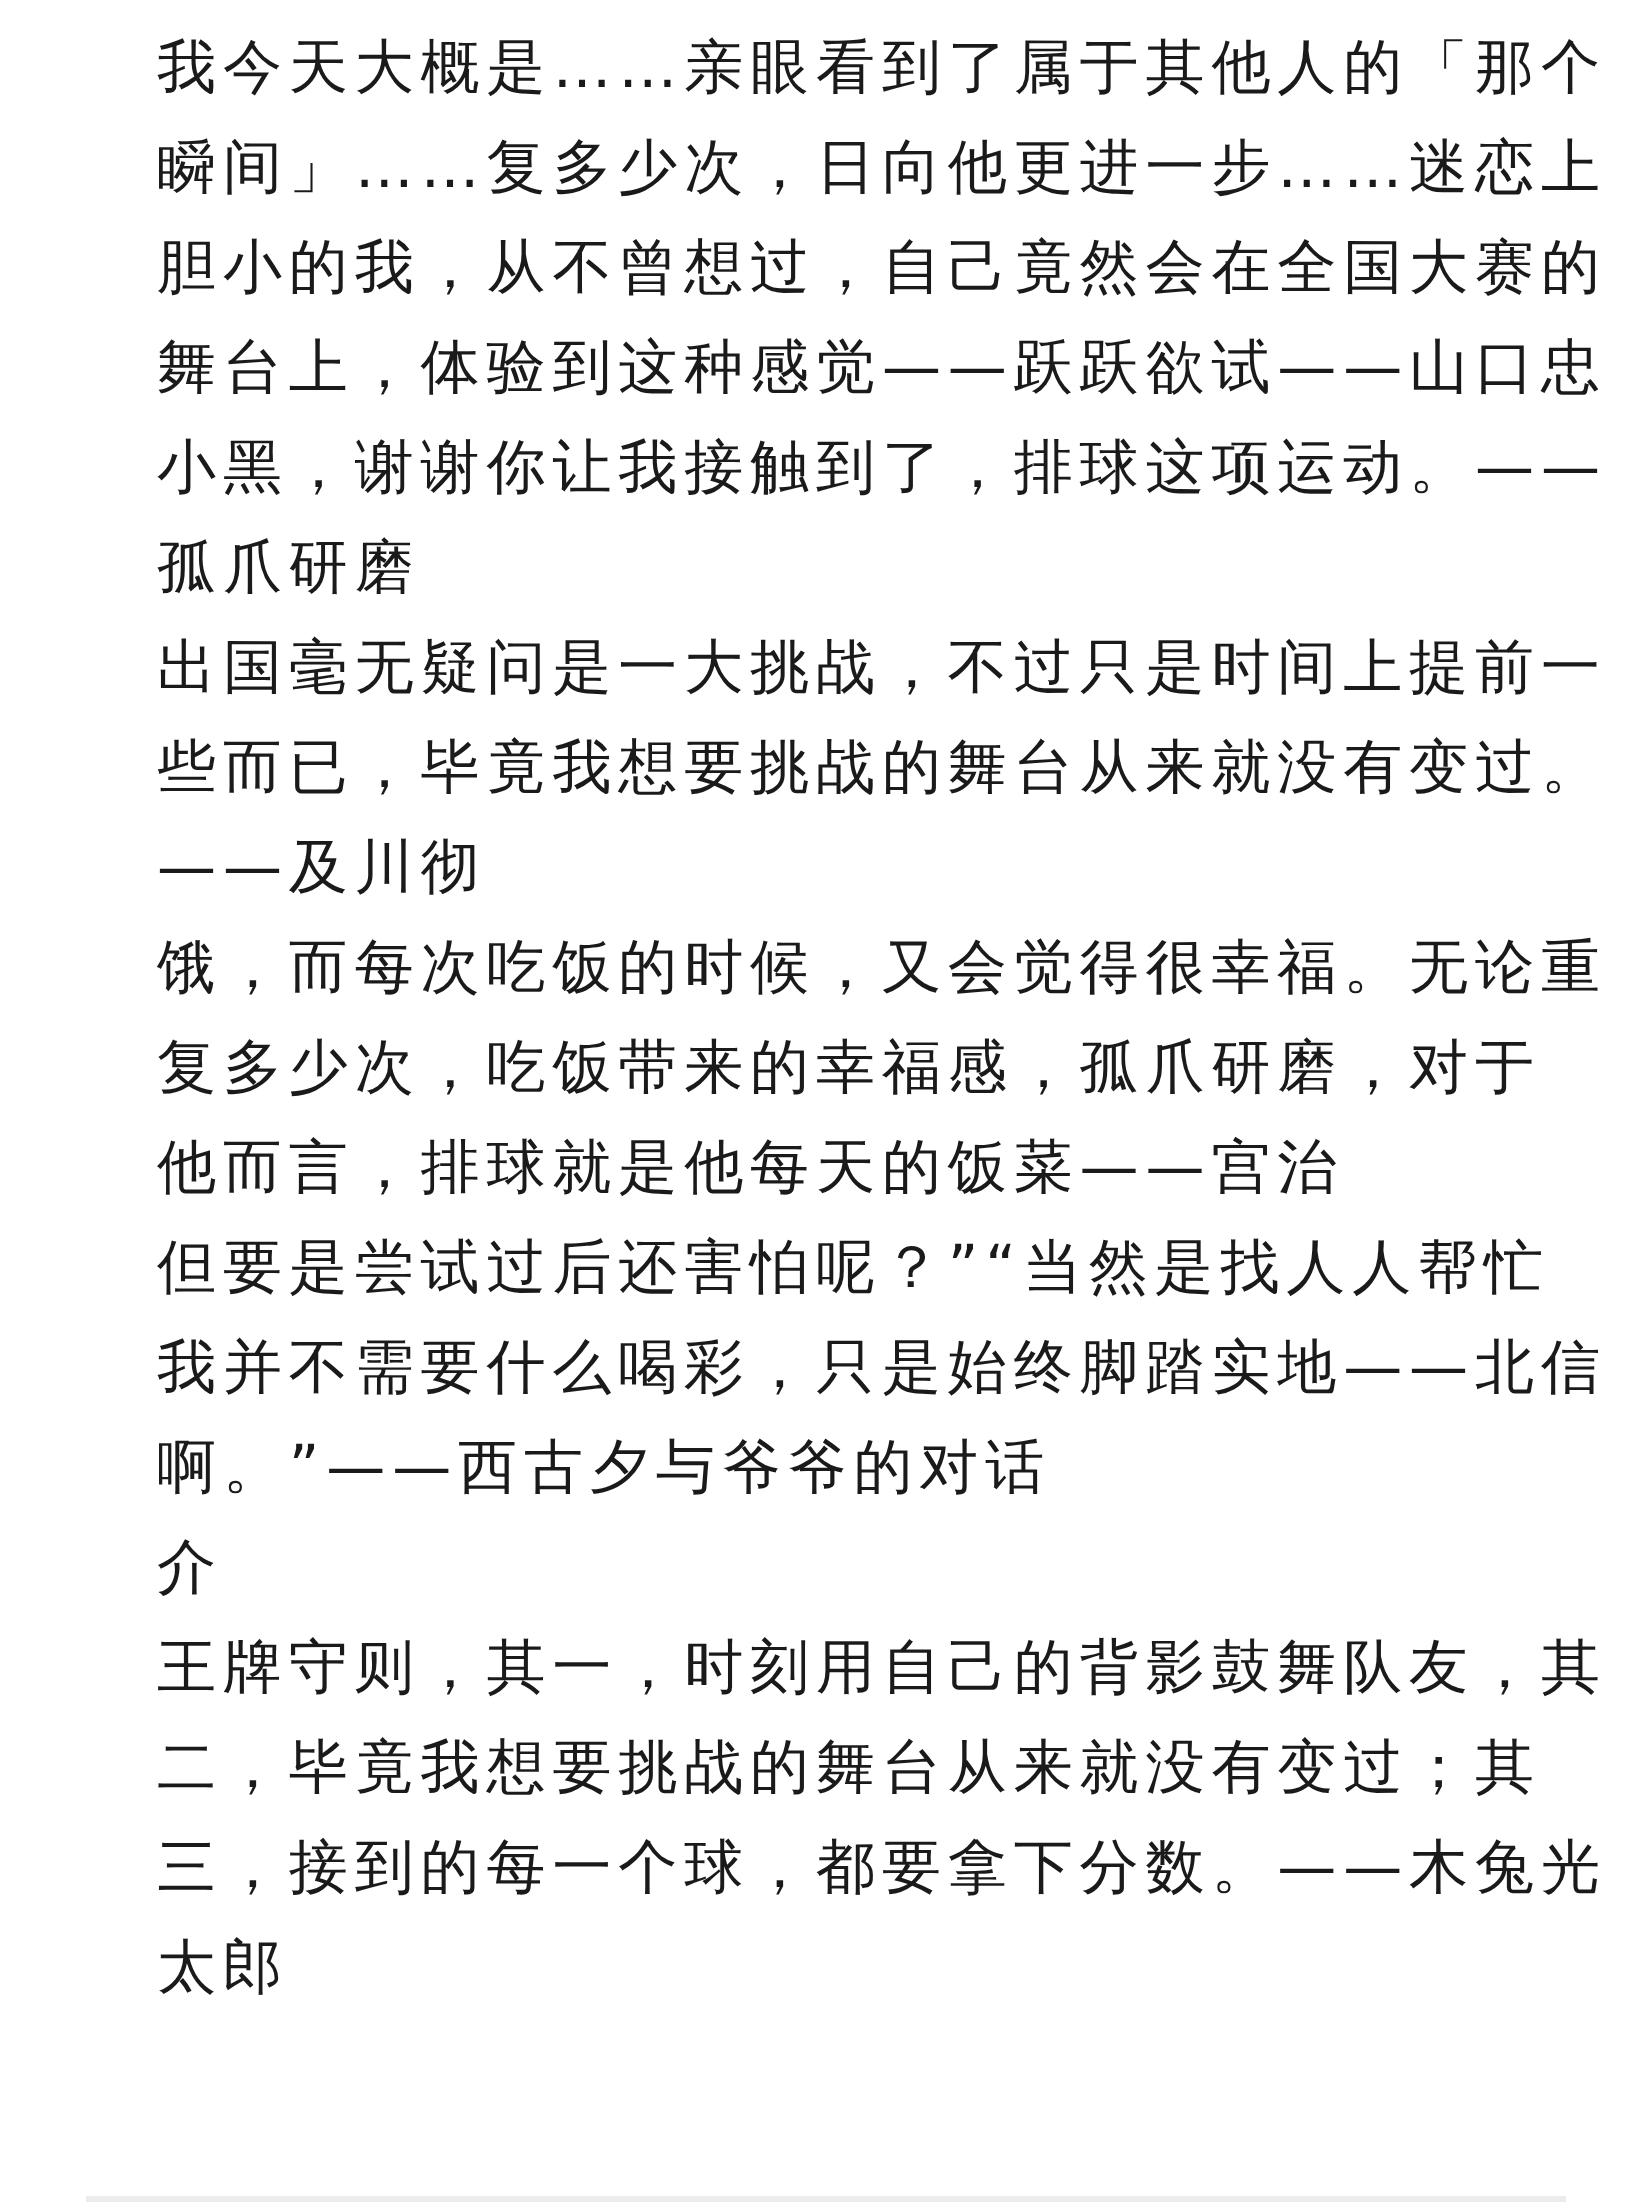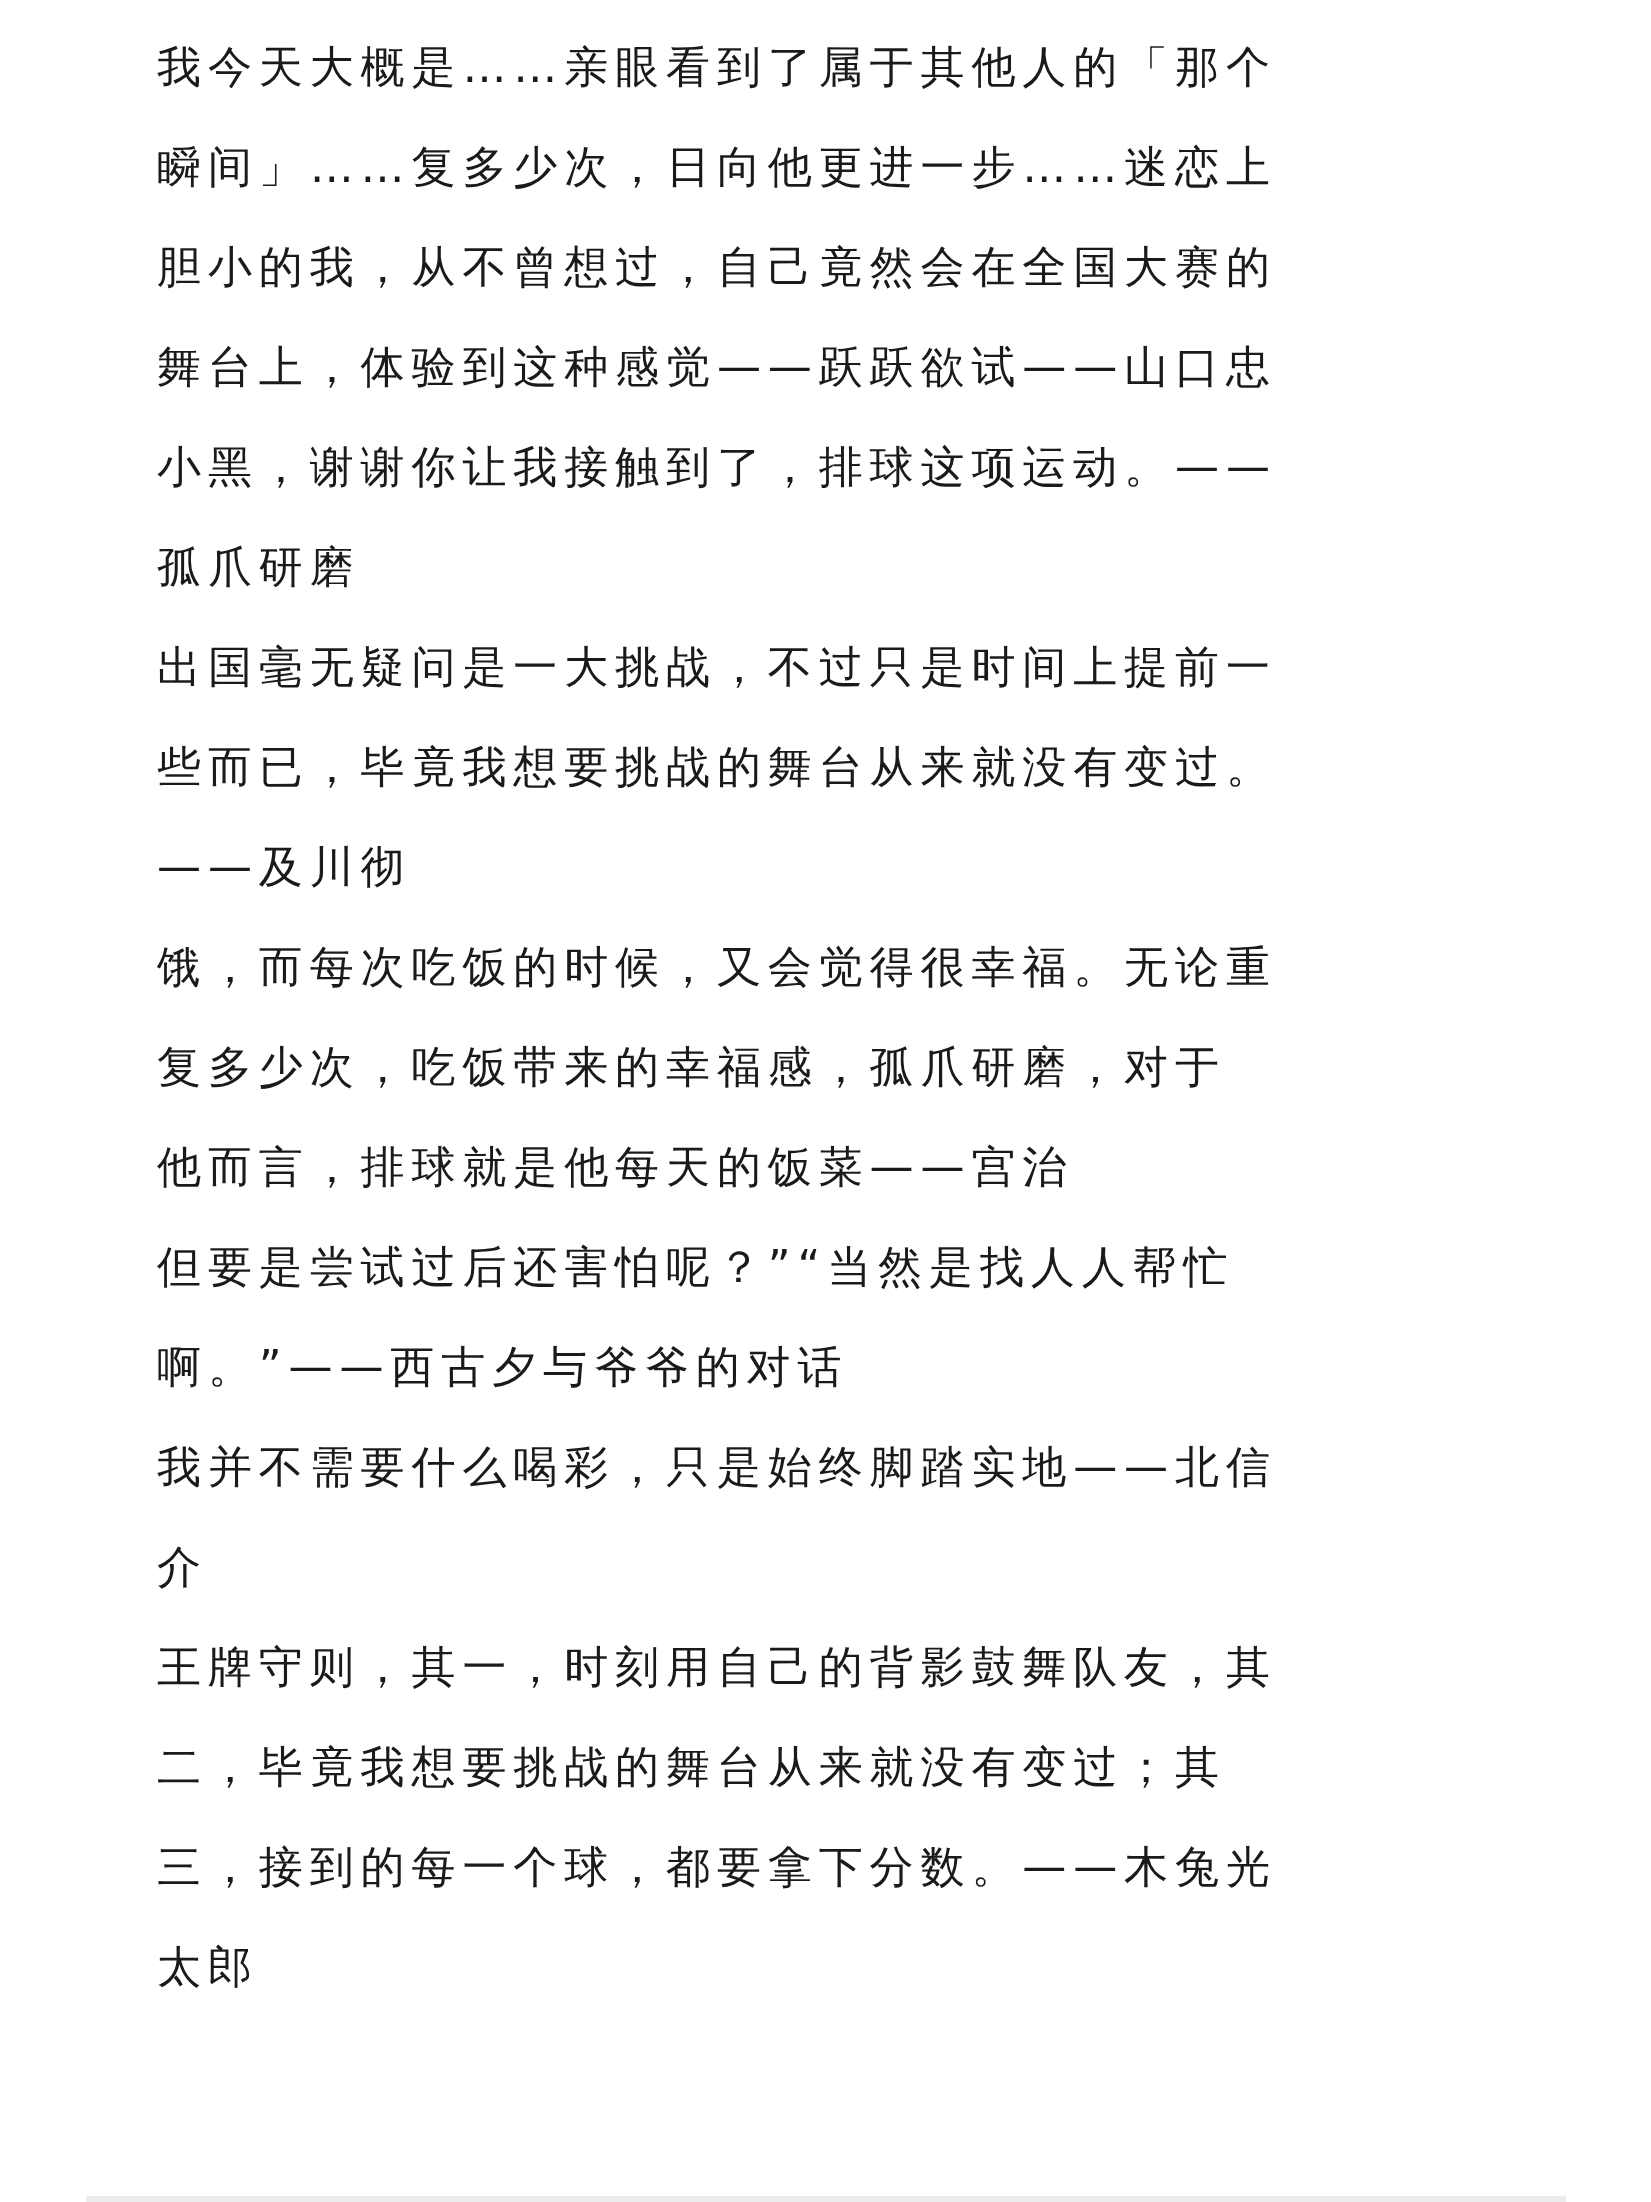--- a/index.html
+++ b/index.html
@@ -1,41 +1,41 @@
 <!DOCTYPE html>
 <html style="font-size:13.8px"><head>
 <meta charset="utf-8">
 <style>
   html, body { margin:0; padding:0; background:#ffffff; }
   body { width:1652px; height:2203px; position:relative; overflow:hidden;
          font-family:"DejaVu Sans", sans-serif; color:#1a1a1a; }
   .doc { position:absolute; left:157px; top:17px; width:1342px; }
-  .line { height:100px; line-height:100px; font-size:44px; letter-spacing:6.9px;
+  .line { height:100px; line-height:100px; font-size:59px; letter-spacing:6.9px;
           white-space:nowrap; }
   .bottom-bar { position:absolute; left:86px; right:86px; bottom:0; height:6.9px; background:#ececec; }
 </style>
 </head>
 <body>
 
 <div class="doc">
   <div class="line">我今天大概是……亲眼看到了属于其他人的「那个</div>
   <div class="line">瞬间」……复多少次，日向他更进一步……迷恋上</div>
   <div class="line">胆小的我，从不曾想过，自己竟然会在全国大赛的</div>
   <div class="line">舞台上，体验到这种感觉——跃跃欲试——山口忠</div>
   <div class="line">小黑，谢谢你让我接触到了，排球这项运动。——</div>
   <div class="line">孤爪研磨</div>
   <div class="line">出国毫无疑问是一大挑战，不过只是时间上提前一</div>
   <div class="line">些而已，毕竟我想要挑战的舞台从来就没有变过。</div>
   <div class="line">——及川彻</div>
   <div class="line">饿，而每次吃饭的时候，又会觉得很幸福。无论重</div>
   <div class="line">复多少次，吃饭带来的幸福感，孤爪研磨，对于</div>
   <div class="line">他而言，排球就是他每天的饭菜——宫治</div>
   <div class="line">但要是尝试过后还害怕呢？”“当然是找人人帮忙</div>
+  <div class="line">我并不需要什么喝彩，只是始终脚踏实地——北信</div>
   <div class="line">啊。”——西古夕与爷爷的对话</div>
-  <div class="line">我并不需要什么喝彩，只是始终脚踏实地——北信</div>
   <div class="line">介</div>
   <div class="line">王牌守则，其一，时刻用自己的背影鼓舞队友，其</div>
   <div class="line">二，毕竟我想要挑战的舞台从来就没有变过；其</div>
   <div class="line">三，接到的每一个球，都要拿下分数。——木兔光</div>
   <div class="line">太郎</div>
 </div>
 
 <div class="bottom-bar"></div>
 
 

